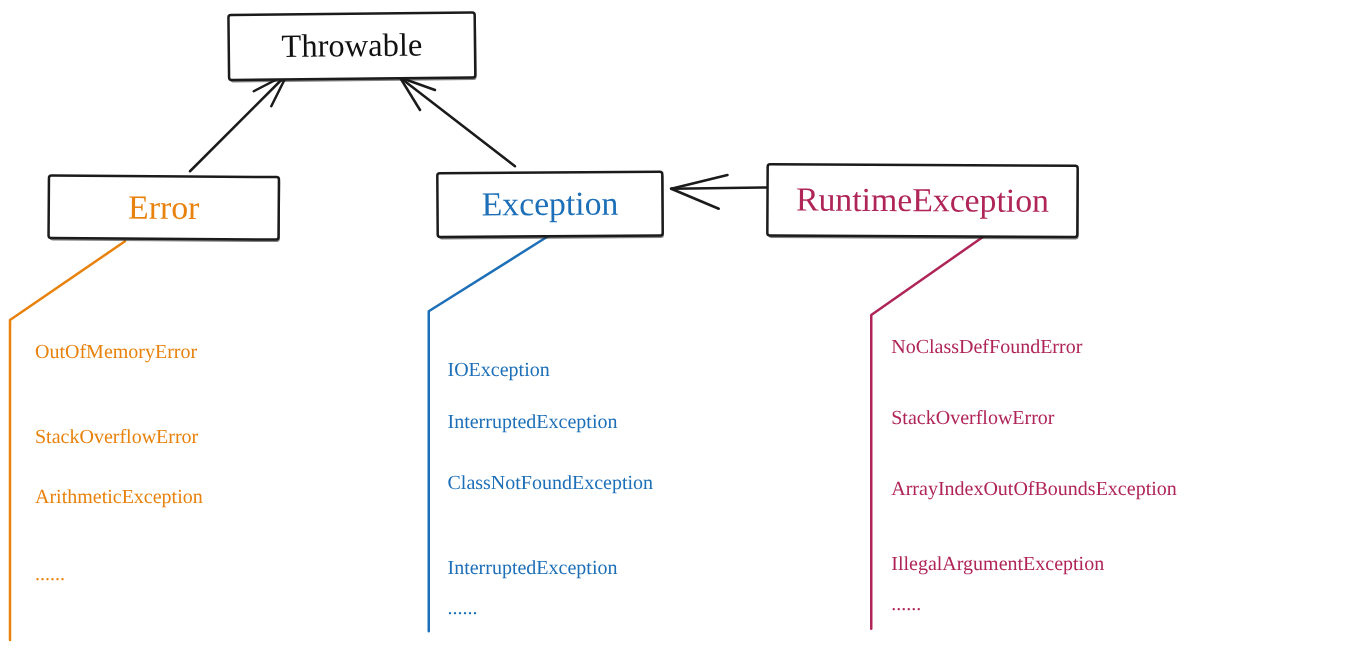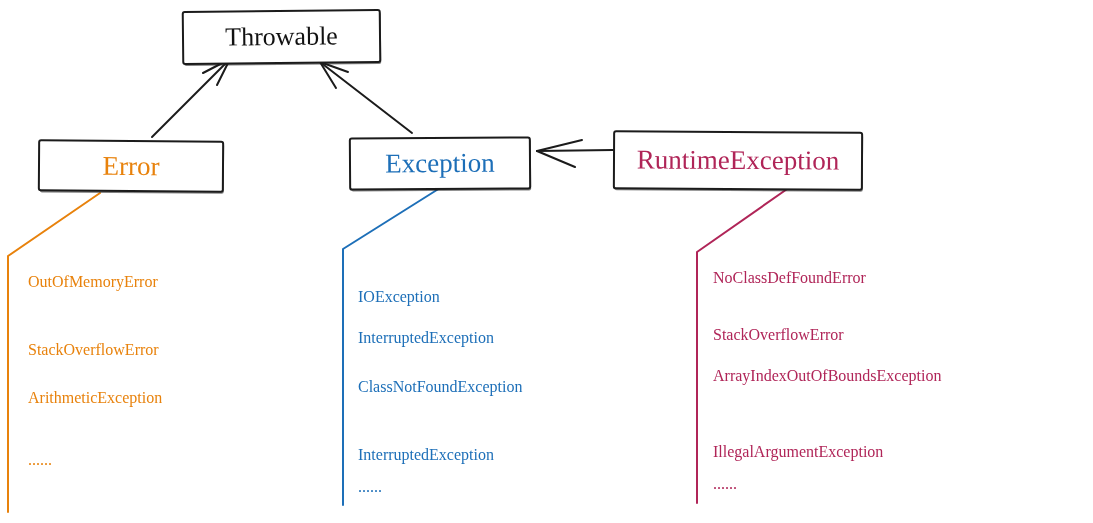--- a/index.html
+++ b/index.html
@@ -94,18 +94,18 @@
     <div class="li" style="top:285px">IOException</div>
     <div class="li" style="top:326px">InterruptedException</div>
     <div class="li" style="top:375px">ClassNotFoundException</div>
     <div class="li" style="top:443px">InterruptedException</div>
     <div class="li" style="top:475px">......</div>
   </div>
 
   <div class="list list-runtime">
     <div class="li" style="top:266px">NoClassDefFoundError</div>
     <div class="li" style="top:323px">StackOverflowError</div>
-    <div class="li" style="top:364px">ArrayIndexOutOfBoundsException</div>
+    <div class="li" style="top:380px">ArrayIndexOutOfBoundsException</div>
     <div class="li" style="top:440px">IllegalArgumentException</div>
     <div class="li" style="top:472px">......</div>
   </div>
 
 </div>
 
 </body></html>

